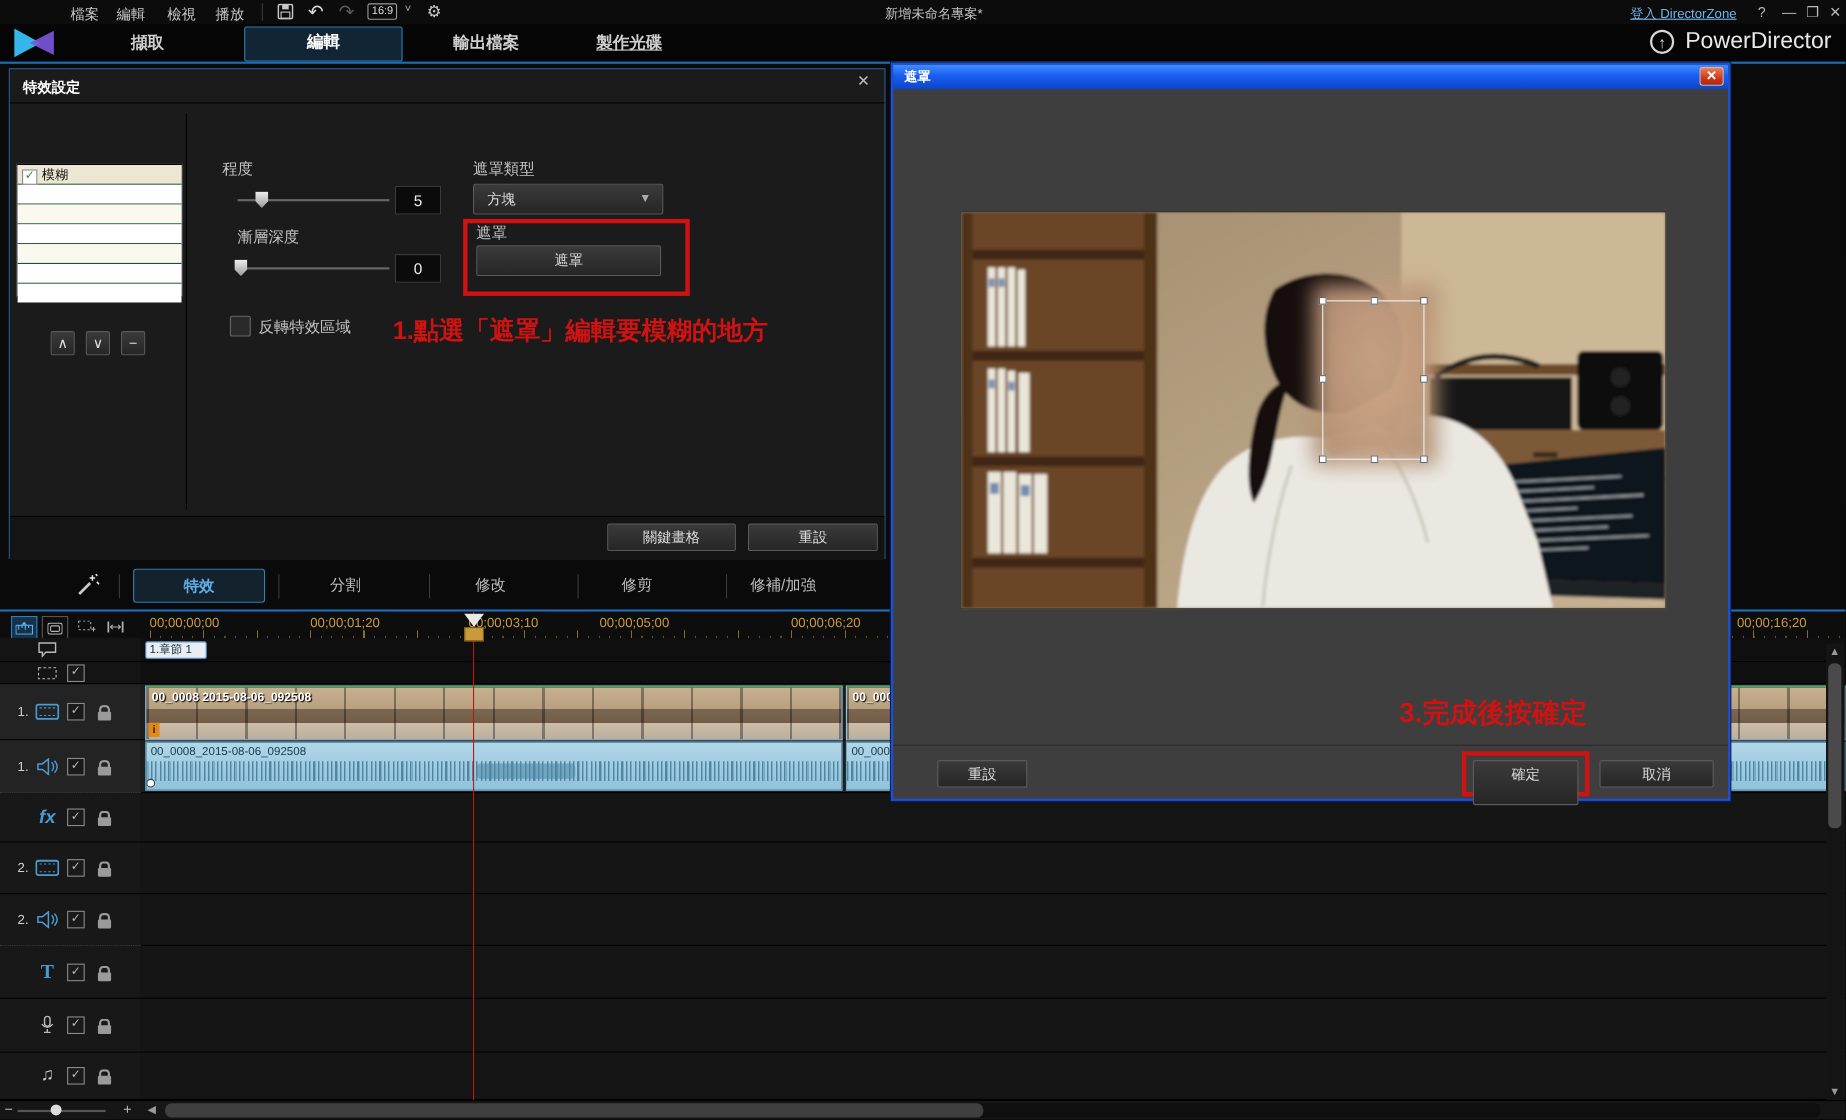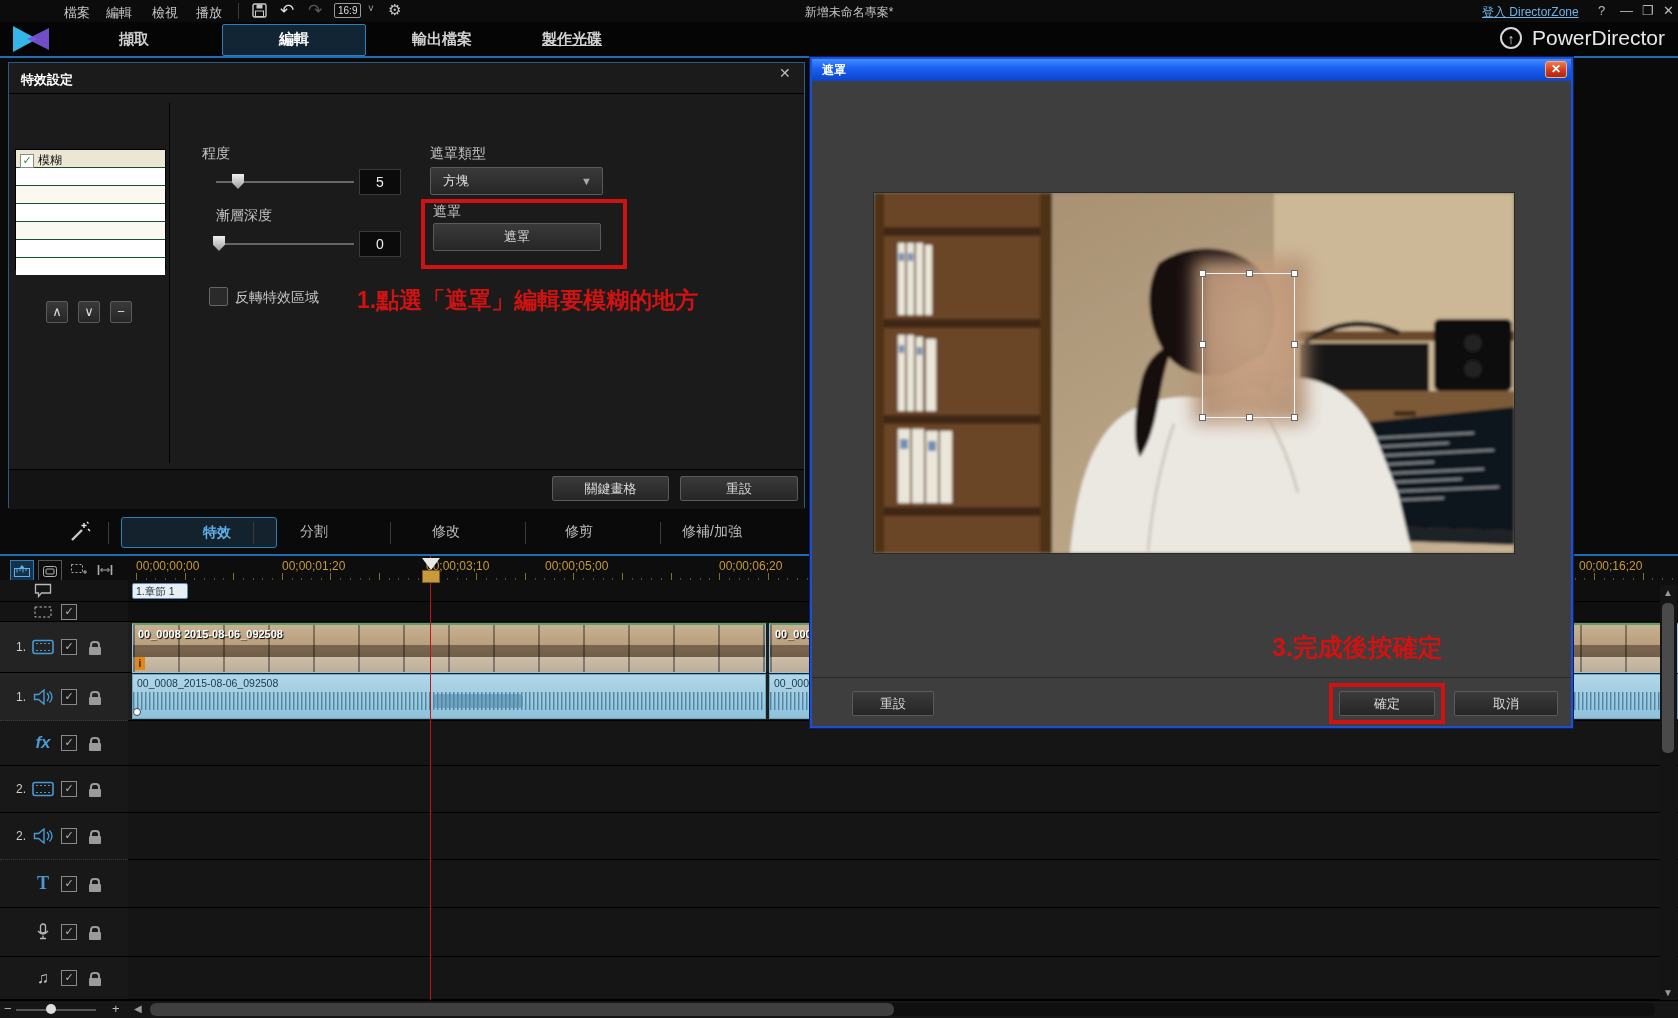--- a/index.html
+++ b/index.html
@@ -152,21 +152,21 @@
   </div>
 
   <div class="ab" style="left:0;top:512px;width:1678px;height:42px;background:#0a0a0a;">
     <span class="ab" style="left:68px;top:8px;">
       <svg width="24" height="24" viewBox="0 0 24 24">
           <path d="M4 20 L14 10" stroke="#c8c8c8" stroke-width="2.4"></path>
           <path d="M16 3 v5 M13.5 5.5 h5 M20 9 l2 2 M19 2 l1.5 1.5" stroke="#e8e8e8" stroke-width="1.4"></path>
         </svg>
     </span>
     <div class="ab sep-v" style="left:108px;top:10px;height:22px;"></div>
-    <span class="ab ftab ftab-active" style="left:121px;top:5px;width:118px;height:29px;line-height:28px;padding-left:36px;">特效</span>
+    <span class="ab ftab ftab-active" style="left:121px;top:5px;width:118px;height:29px;line-height:28px;">特效</span>
     <div class="ab sep-v" style="left:253px;top:10px;height:22px;"></div>
     <span class="ab ftab" style="left:289px;top:11px;width:50px;">分割</span>
     <div class="ab sep-v" style="left:390px;top:10px;height:22px;"></div>
     <span class="ab ftab" style="left:421px;top:11px;width:50px;">修改</span>
     <div class="ab sep-v" style="left:525px;top:10px;height:22px;"></div>
     <span class="ab ftab" style="left:554px;top:11px;width:50px;">修剪</span>
     <div class="ab sep-v" style="left:660px;top:10px;height:22px;"></div>
     <span class="ab ftab" style="left:666px;top:11px;width:92px;">修補/加強</span>
   </div>
 
@@ -480,17 +480,17 @@
         <span class="handle" style="left:43px;bottom:-4px;"></span>
         <span class="handle" style="right:-4px;bottom:-4px;"></span>
       </div>
     </div>
 
     <span class="ab red-note" style="left:460px;top:572px;font-size:25px;">3.完成後按確定</span>
 
     <div class="ab" style="left:0;top:618px;width:759px;height:1px;background:#2a2a2a;"></div>
     <span class="ab btn" style="left:40px;top:632px;width:82px;height:25px;line-height:23px;">重設</span>
     <div class="ab red-rect" style="left:517px;top:624px;width:116px;height:41px;"></div>
-    <span class="ab btn" style="left:527px;top:632px;width:96px;height:25px;line-height:23px;">確定</span>
+    <span class="ab btn" style="left:527px;top:632px;width:96px;height:41px;line-height:23px;">確定</span>
     <span class="ab btn" style="left:642px;top:632px;width:104px;height:25px;line-height:23px;">取消</span>
   </div>
 
 </div>
 
 </body></html>

